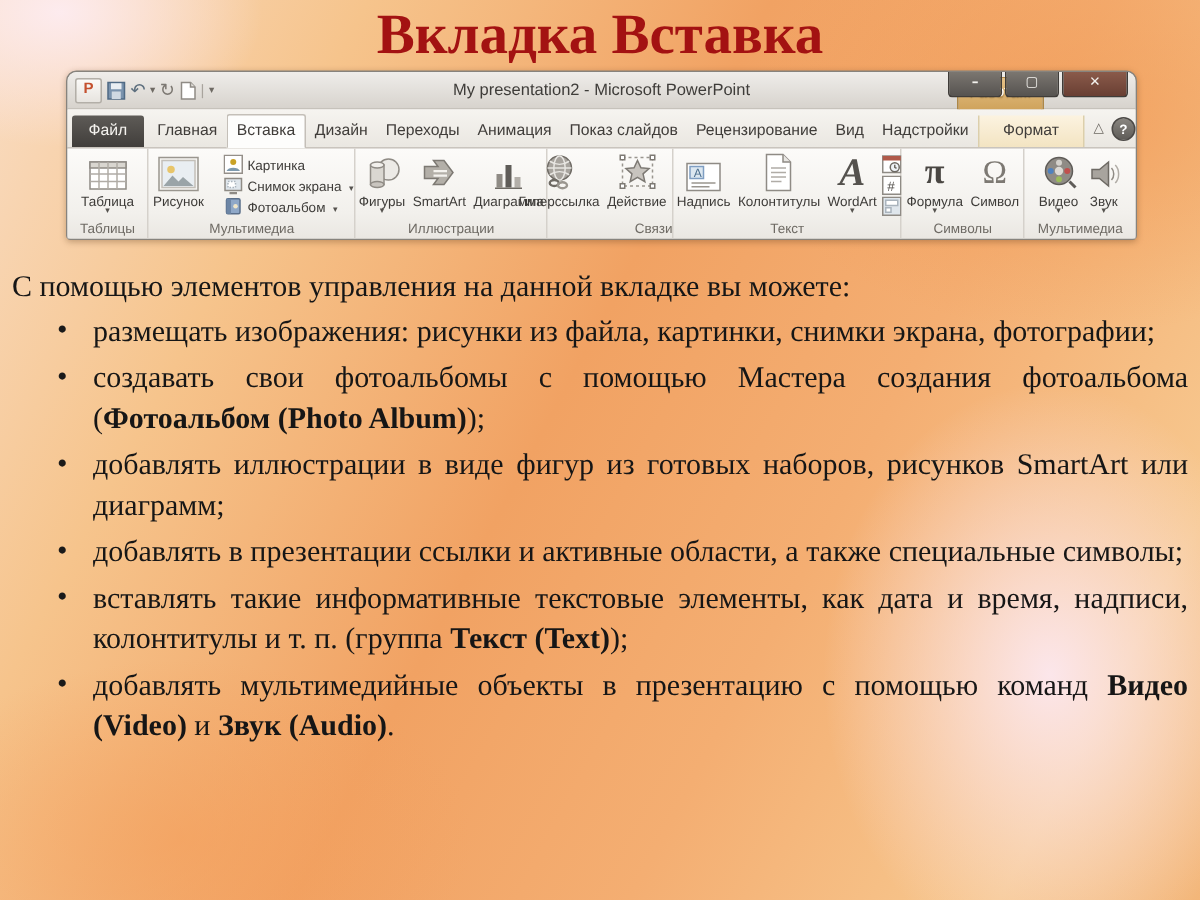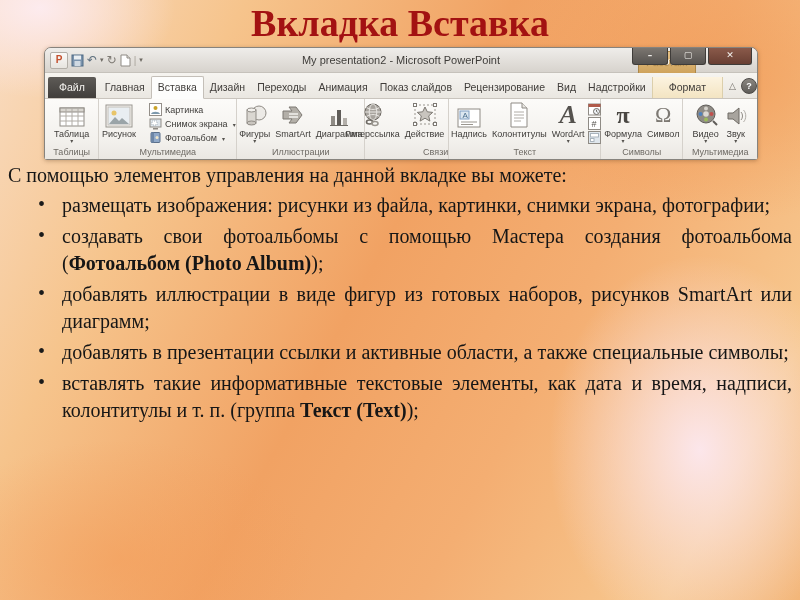--- a/index.html
+++ b/index.html
@@ -11,21 +11,21 @@
       radial-gradient(210px 270px at 700px 450px, rgba(252,232,240,.95), rgba(252,232,240,0) 72%),
       radial-gradient(260px 160px at 120px 560px, rgba(244,158,90,.55), rgba(244,158,90,0) 75%),
       radial-gradient(300px 190px at 720px 80px, rgba(240,150,80,.55), rgba(240,150,80,0) 75%),
       linear-gradient(118deg,#f9ddc4 0%, #f6c48c 22%, #f1a263 46%, #f4ae72 66%, #f7c88f 88%, #f3b679 100%);
   }
   
   .slide-title{
     margin:0;padding-top:1px;text-align:center;
     font:bold 38px/44px "Liberation Serif",serif;color:#a31212;
   }
-  .content{position:absolute;left:0;top:160px;right:0;color:#161616;}
+  .content{position:absolute;left:0;top:176px;right:0;color:#161616;}
   .intro{margin:2px 0 3px 8px;font-size:20px;line-height:27px;}
   ul.bullets{list-style:none;margin:0;padding:0 8px 0 62px;}
   ul.bullets li{
     position:relative;font-size:20px;line-height:27px;margin-bottom:4px;
     text-align:justify;text-align-last:left;
   }
   ul.bullets li::before{content:"\2022";position:absolute;left:-24px;top:-1px;color:#1a1a1a;}
   ul.bullets b{font-weight:bold;}
   
   .window{
@@ -386,14 +386,15 @@
 </div>
 
 <div class="content">
   <p class="intro">С помощью элементов управления на данной вкладке вы можете:</p>
   <ul class="bullets">
     <li><span>размещать изображения: рисунки из файла, картинки, снимки экрана, фотографии;</span></li>
     <li><span>создавать свои фотоальбомы с помощью Мастера создания фотоальбома (</span><b>Фотоальбом (Photo Album)</b><span>);</span></li>
     <li><span>добавлять иллюстрации в виде фигур из готовых наборов, рисунков SmartArt или диаграмм;</span></li>
     <li><span>добавлять в презентации ссылки и активные области, а также специальные символы;</span></li>
     <li><span>вставлять такие информативные текстовые элементы, как дата и время, надписи, колонтитулы и т. п. (группа </span><b>Текст (Text)</b><span>);</span></li>
+    <li><span>добавлять мультимедийные объекты в презентацию с помощью команд </span><b>Видео (Video)</b><span> и </span><b>Звук (Audio)</b><span>.</span></li>
   </ul>
 </div>
 
 </body></html>

